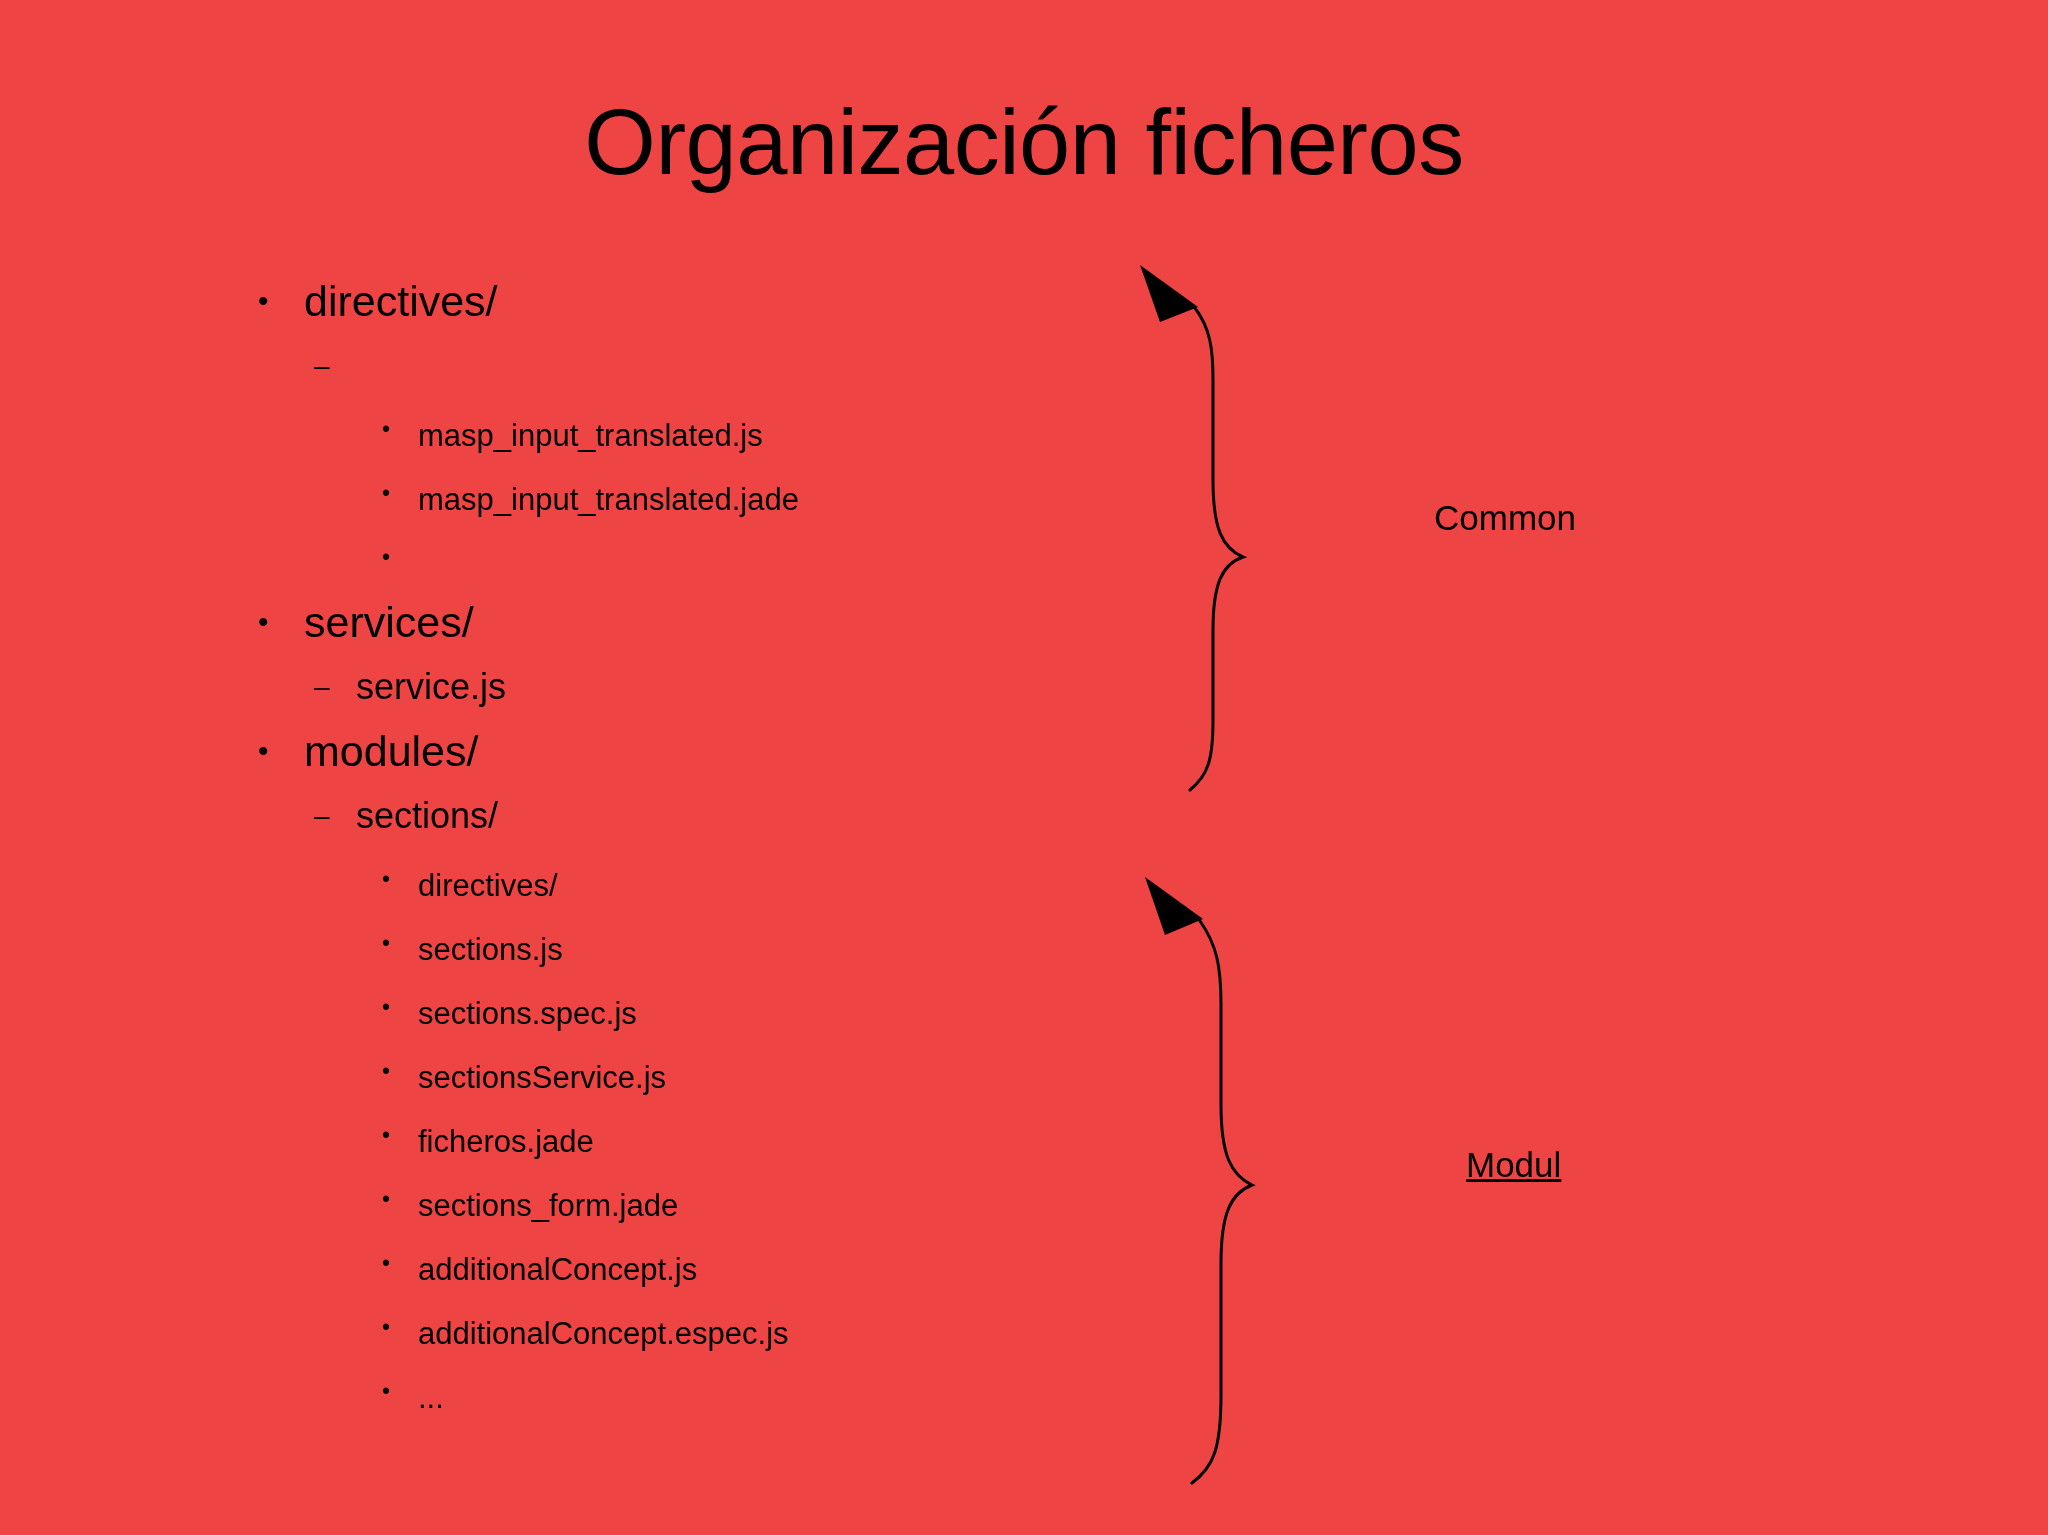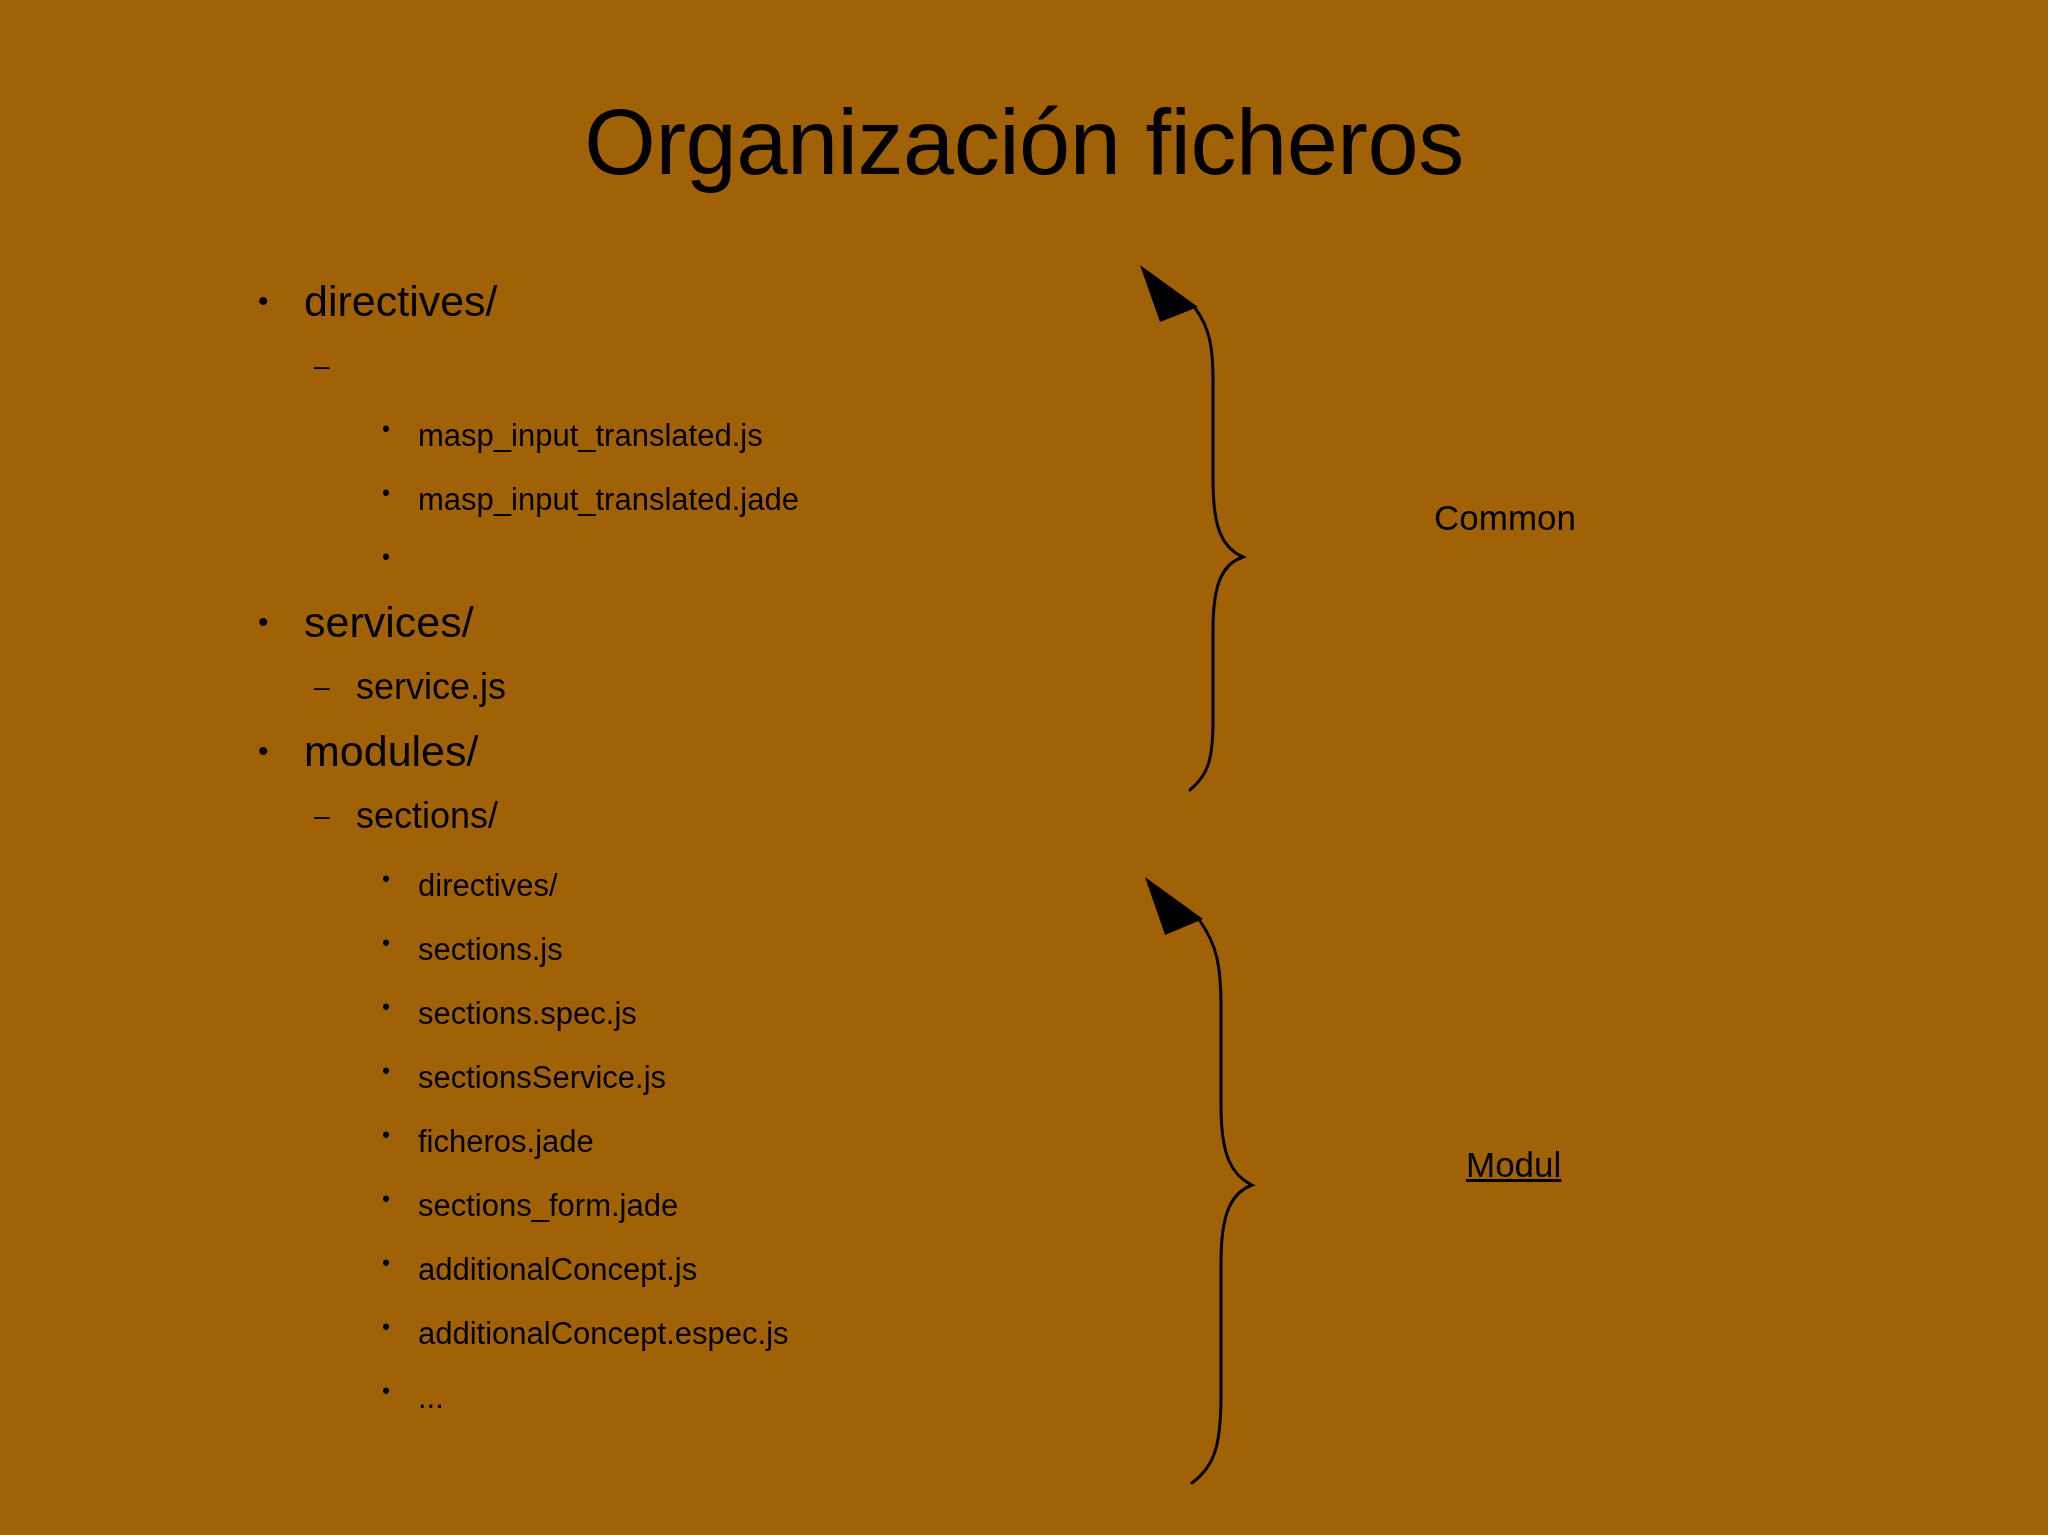--- a/index.html
+++ b/index.html
@@ -15,21 +15,21 @@
     font-family: "Liberation Sans", sans-serif;
     color: #000000;
     -webkit-font-smoothing: antialiased;
   }
 
   #slide {
     position: absolute;
     left: 0; top: 0;
     width: 2048px;
     height: 1535px;
-    background: #a16207;
+    background: #ef4444;
   }
 
   
   #slide-title {
     position: absolute;
     left: 0;
     top: 96px;
     width: 2048px;
     text-align: center;
     font-size: 92px;

